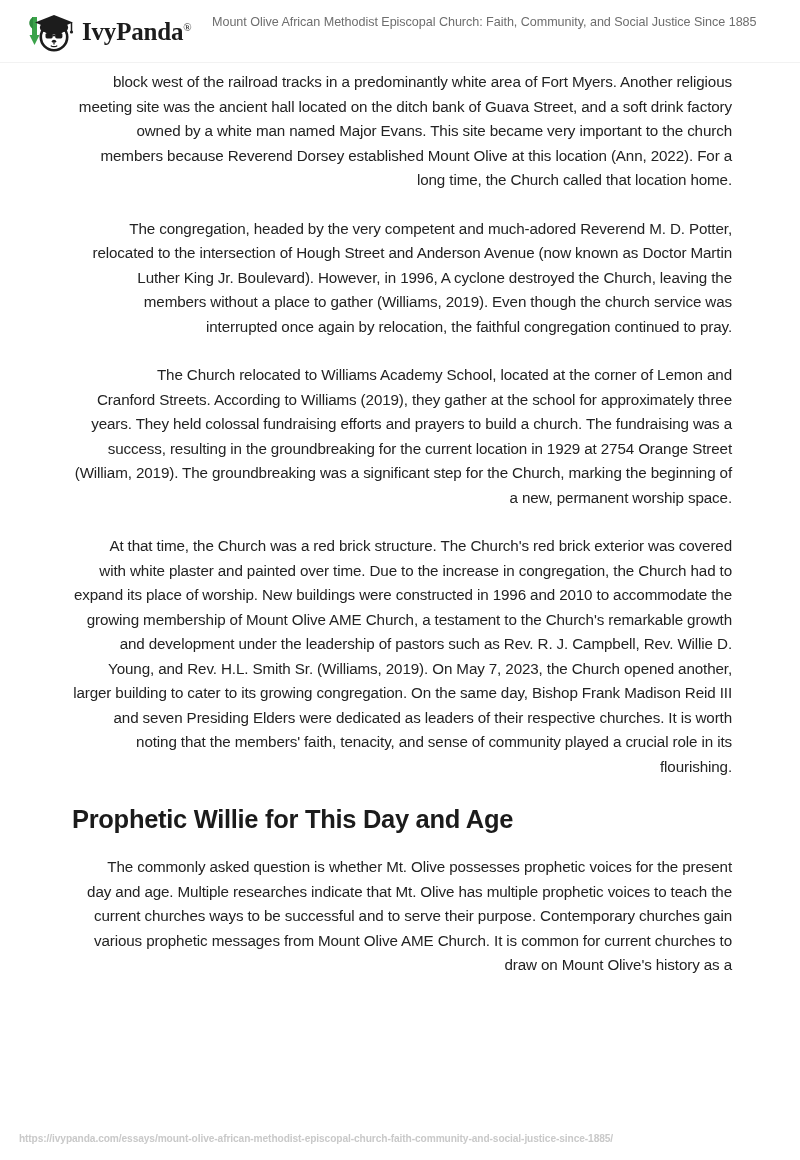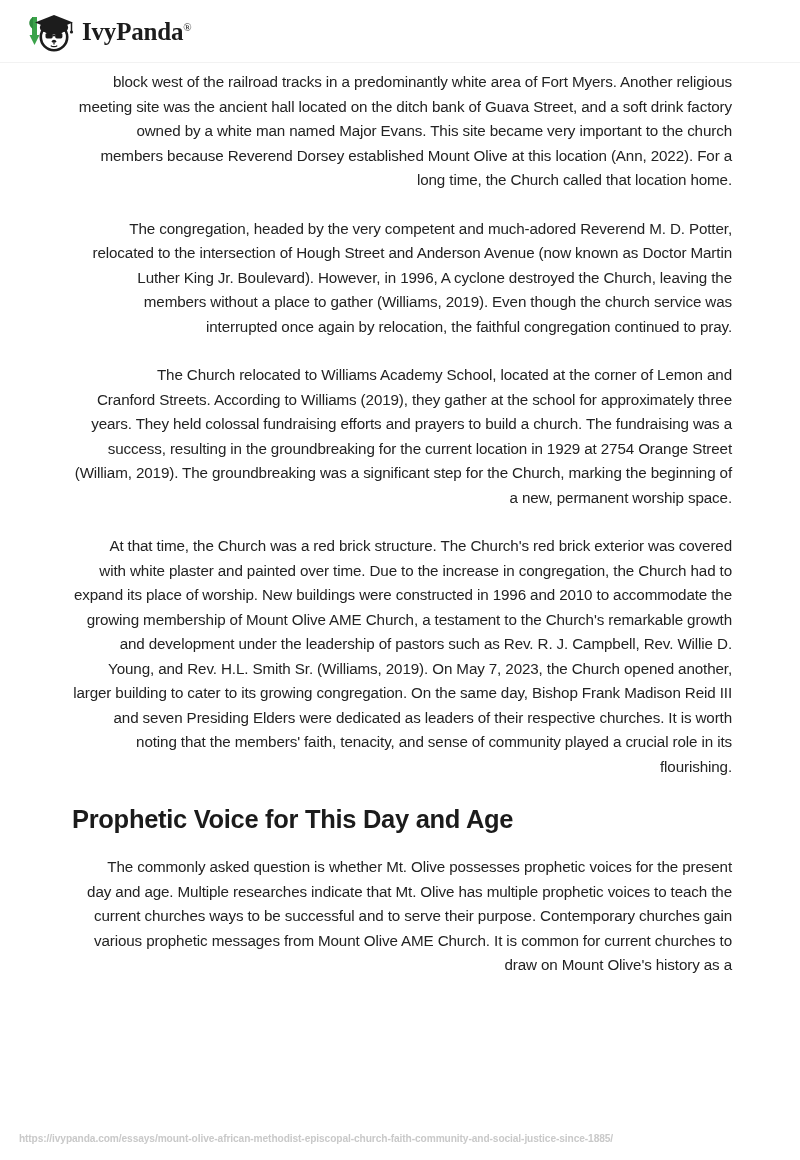--- a/index.html
+++ b/index.html
@@ -167,30 +167,31 @@
 
           <polygon points="30,8 49,15.5 30,23 11,15.5" fill="#1c1c1c"></polygon>
           <path d="M20.5 18.2 L20.5 25 C24 28.4, 36 28.4, 39.5 25 L39.5 18.2" fill="#1c1c1c"></path>
           <line x1="47.5" y1="16" x2="47.5" y2="24" stroke="#1c1c1c" stroke-width="1.5"></line>
           <circle cx="47.5" cy="25" r="1.6" fill="#1c1c1c"></circle>
         </svg>
       </span>
       <span class="brand-text"><span>IvyPanda</span><span class="brand-reg">®</span></span>
     </div>
 
+    <div class="header-title">Mount Olive African Methodist Episcopal Church: Faith, Community, and Social Justice Since 1885</div>
   </div>
   <div class="header-divider"></div>
 
   <div class="content">
     <p class="para no-indent">block west of the railroad tracks in a predominantly white area of Fort Myers. Another religious meeting site was the ancient hall located on the ditch bank of Guava Street, and a soft drink factory owned by a white man named Major Evans. This site became very important to the church members because Reverend Dorsey established Mount Olive at this location (Ann, 2022). For a long time, the Church called that location home.</p>
     <p class="para">The congregation, headed by the very competent and much-adored Reverend M. D. Potter, relocated to the intersection of Hough Street and Anderson Avenue (now known as Doctor Martin Luther King Jr. Boulevard). However, in 1996, A cyclone destroyed the Church, leaving the members without a place to gather (Williams, 2019). Even though the church service was interrupted once again by relocation, the faithful congregation continued to pray.</p>
     <p class="para">The Church relocated to Williams Academy School, located at the corner of Lemon and Cranford Streets. According to Williams (2019), they gather at the school for approximately three years. They held colossal fundraising efforts and prayers to build a church. The fundraising was a success, resulting in the groundbreaking for the current location in 1929 at 2754 Orange Street (William, 2019). The groundbreaking was a significant step for the Church, marking the beginning of a new, permanent worship space.</p>
     <p class="para">At that time, the Church was a red brick structure. The Church's red brick exterior was covered with white plaster and painted over time. Due to the increase in congregation, the Church had to expand its place of worship. New buildings were constructed in 1996 and 2010 to accommodate the growing membership of Mount Olive AME Church, a testament to the Church's remarkable growth and development under the leadership of pastors such as Rev. R. J. Campbell, Rev. Willie D. Young, and Rev. H.L. Smith Sr. (Williams, 2019). On May 7, 2023, the Church opened another, larger building to cater to its growing congregation. On the same day, Bishop Frank Madison Reid III and seven Presiding Elders were dedicated as leaders of their respective churches. It is worth noting that the members' faith, tenacity, and sense of community played a crucial role in its flourishing.</p>
 
-    <h2 class="section-heading">Prophetic Voice for This Day and Age</h2>
+    <h2 class="section-heading">Prophetic Willie for This Day and Age</h2>
 
     <p class="para">The commonly asked question is whether Mt. Olive possesses prophetic voices for the present day and age. Multiple researches indicate that Mt. Olive has multiple prophetic voices to teach the current churches ways to be successful and to serve their purpose. Contemporary churches gain various prophetic messages from Mount Olive AME Church. It is common for current churches to draw on Mount Olive's history as a</p>
   </div>
 
   <div class="footer">
     <span class="footer-url">https://ivypanda.com/essays/mount-olive-african-methodist-episcopal-church-faith-community-and-social-justice-since-1885/</span>
   </div>
 
 </div>
 

